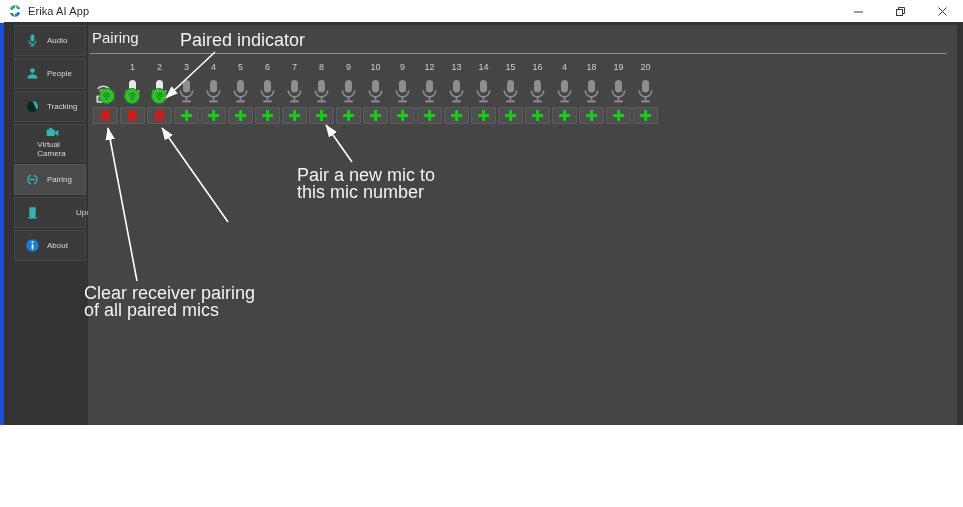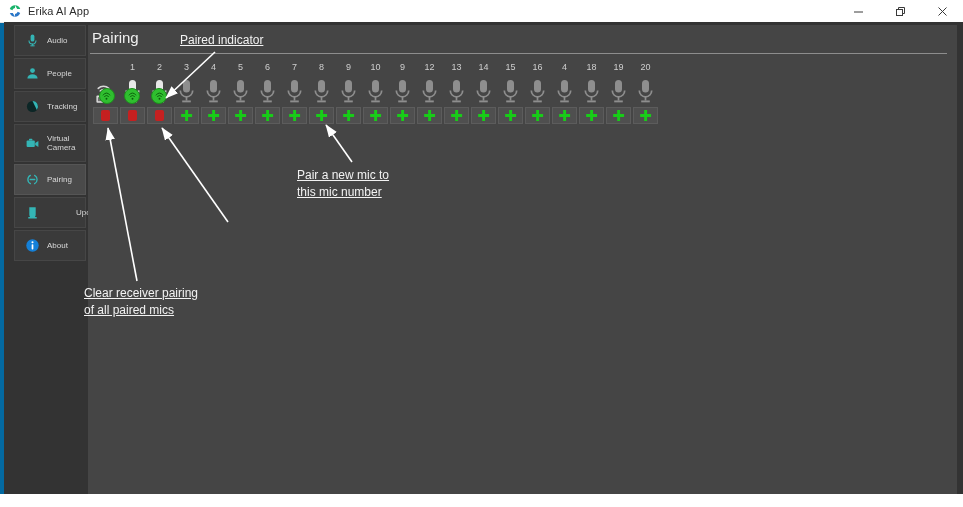--- a/index.html
+++ b/index.html
@@ -1,36 +1,36 @@
 <!DOCTYPE html>
 <html><head>
 <meta charset="utf-8">
 <style>
   html,body{margin:0;padding:0;background:#fff;}
   body{font-family:"Liberation Sans","DejaVu Sans",sans-serif;}
-  #app{position:relative;width:963px;height:507px;overflow:hidden;background:#0369a1;}
+  #app{position:relative;width:963px;height:425px;overflow:hidden;background:#1d4ed8;}
 
   
   .titlebar{position:absolute;left:0;top:0;width:963px;height:22px;background:#ffffff;
             border-bottom:1px solid #e2e2e2;display:flex;align-items:center;}
   .tb-logo{width:14px;height:14px;margin-left:8px;margin-right:6px;flex:0 0 auto;}
   .tb-title{font-size:11px;color:#2b2b2b;letter-spacing:.1px;white-space:nowrap;}
   .tb-spacer{flex:1 1 auto;}
   .tb-btn{width:42px;height:22px;display:flex;align-items:center;justify-content:center;color:#3a3a3a;}
   .tb-btn svg{display:block;}
 
   
   .winbody{position:absolute;left:4px;top:22px;width:963px;height:472px;background:#333333;}
 
   
   .sidebar{position:absolute;left:10px;top:3px;width:72px;height:466px;background:#333333;}
   .navitem{position:relative;width:72px;height:31px;background:#3a3a3a;border:1px solid #464646;
            box-sizing:border-box;margin-bottom:2px;display:flex;align-items:center;}
   .navitem.sel{background:#4a4a4a;border-color:#555;}
-  .navitem.tall{height:38px;}
+  .navitem.tall{height:38px;flex-direction:column;}
   .nav-ico{width:24px;margin-left:5px;display:flex;align-items:center;justify-content:center;flex:0 0 auto;}
   .nav-lb{font-size:8px;color:#d8d8d8;line-height:1.15;margin-left:3px;}
 
   
   .content{position:absolute;left:84px;top:3px;width:869px;height:470px;background:#454545;}
   .c-title{position:absolute;left:4px;top:4px;font-size:15px;color:#efefef;}
   .c-rule{position:absolute;left:2px;top:28px;width:857px;height:1px;background:#8d8d8d;}
 
   
   .grid{position:absolute;left:4px;top:36px;}
@@ -40,21 +40,21 @@
   .dev{height:31px;display:flex;align-items:flex-end;justify-content:center;position:relative;}
   .badge{position:absolute;right:2px;bottom:1px;width:14px;height:14px;border-radius:50%;
          background:#2fbf2f;border:1px solid #1d8f1d;display:flex;align-items:center;justify-content:center;}
   .badge svg{display:block;}
   .act{height:17px;width:25px;margin-top:2px;background:#4f4f4f;border:1px solid #5c5c5c;
        box-sizing:border-box;display:flex;align-items:center;justify-content:center;}
   .sq{width:9px;height:11px;border-radius:2px;background:#c52020;}
   .plus{color:#18cc18;font-size:15px;line-height:11px;font-weight:bold;}
 
   
-  .anno{position:absolute;color:#f2f2f2;font-size:12px;line-height:17px;white-space:pre;text-decoration:underline;}
+  .anno{position:absolute;color:#f2f2f2;font-size:18px;line-height:17px;white-space:pre;}
   .ovl{position:absolute;left:0;top:0;width:963px;height:507px;pointer-events:none;}
 
   
   .botstrip{position:absolute;left:0;top:494px;width:963px;height:13px;background:#ffffff;}
 </style>
 </head>
 <body>
 
 <div id="app">
 

